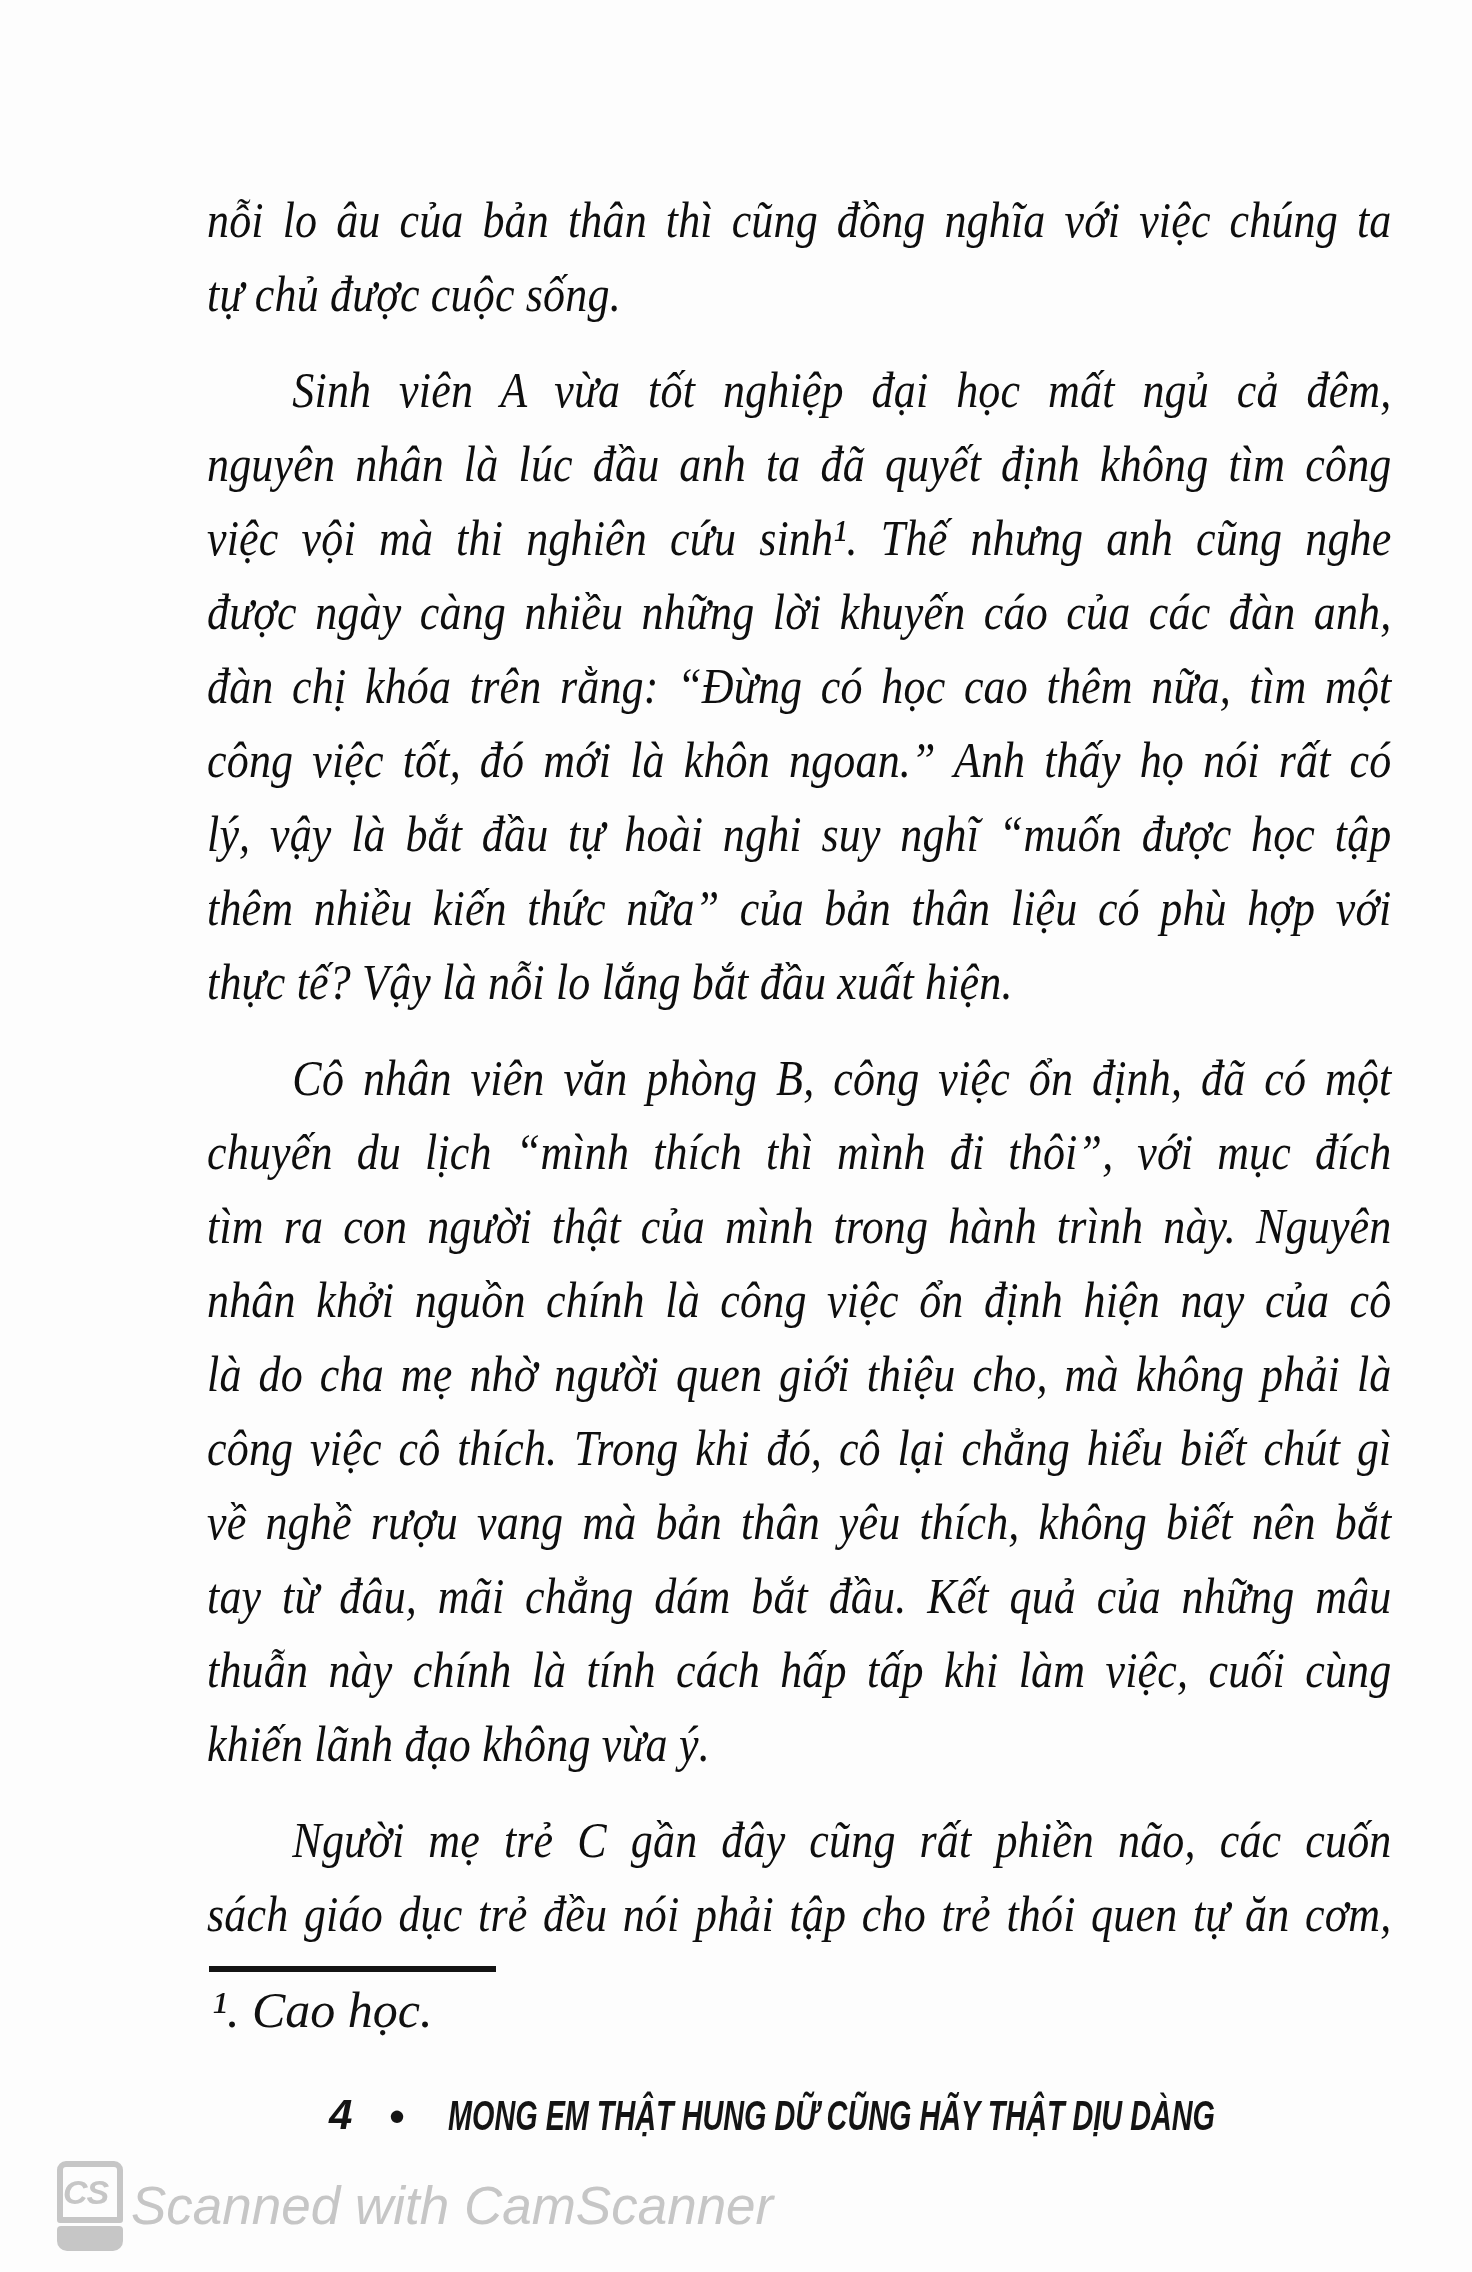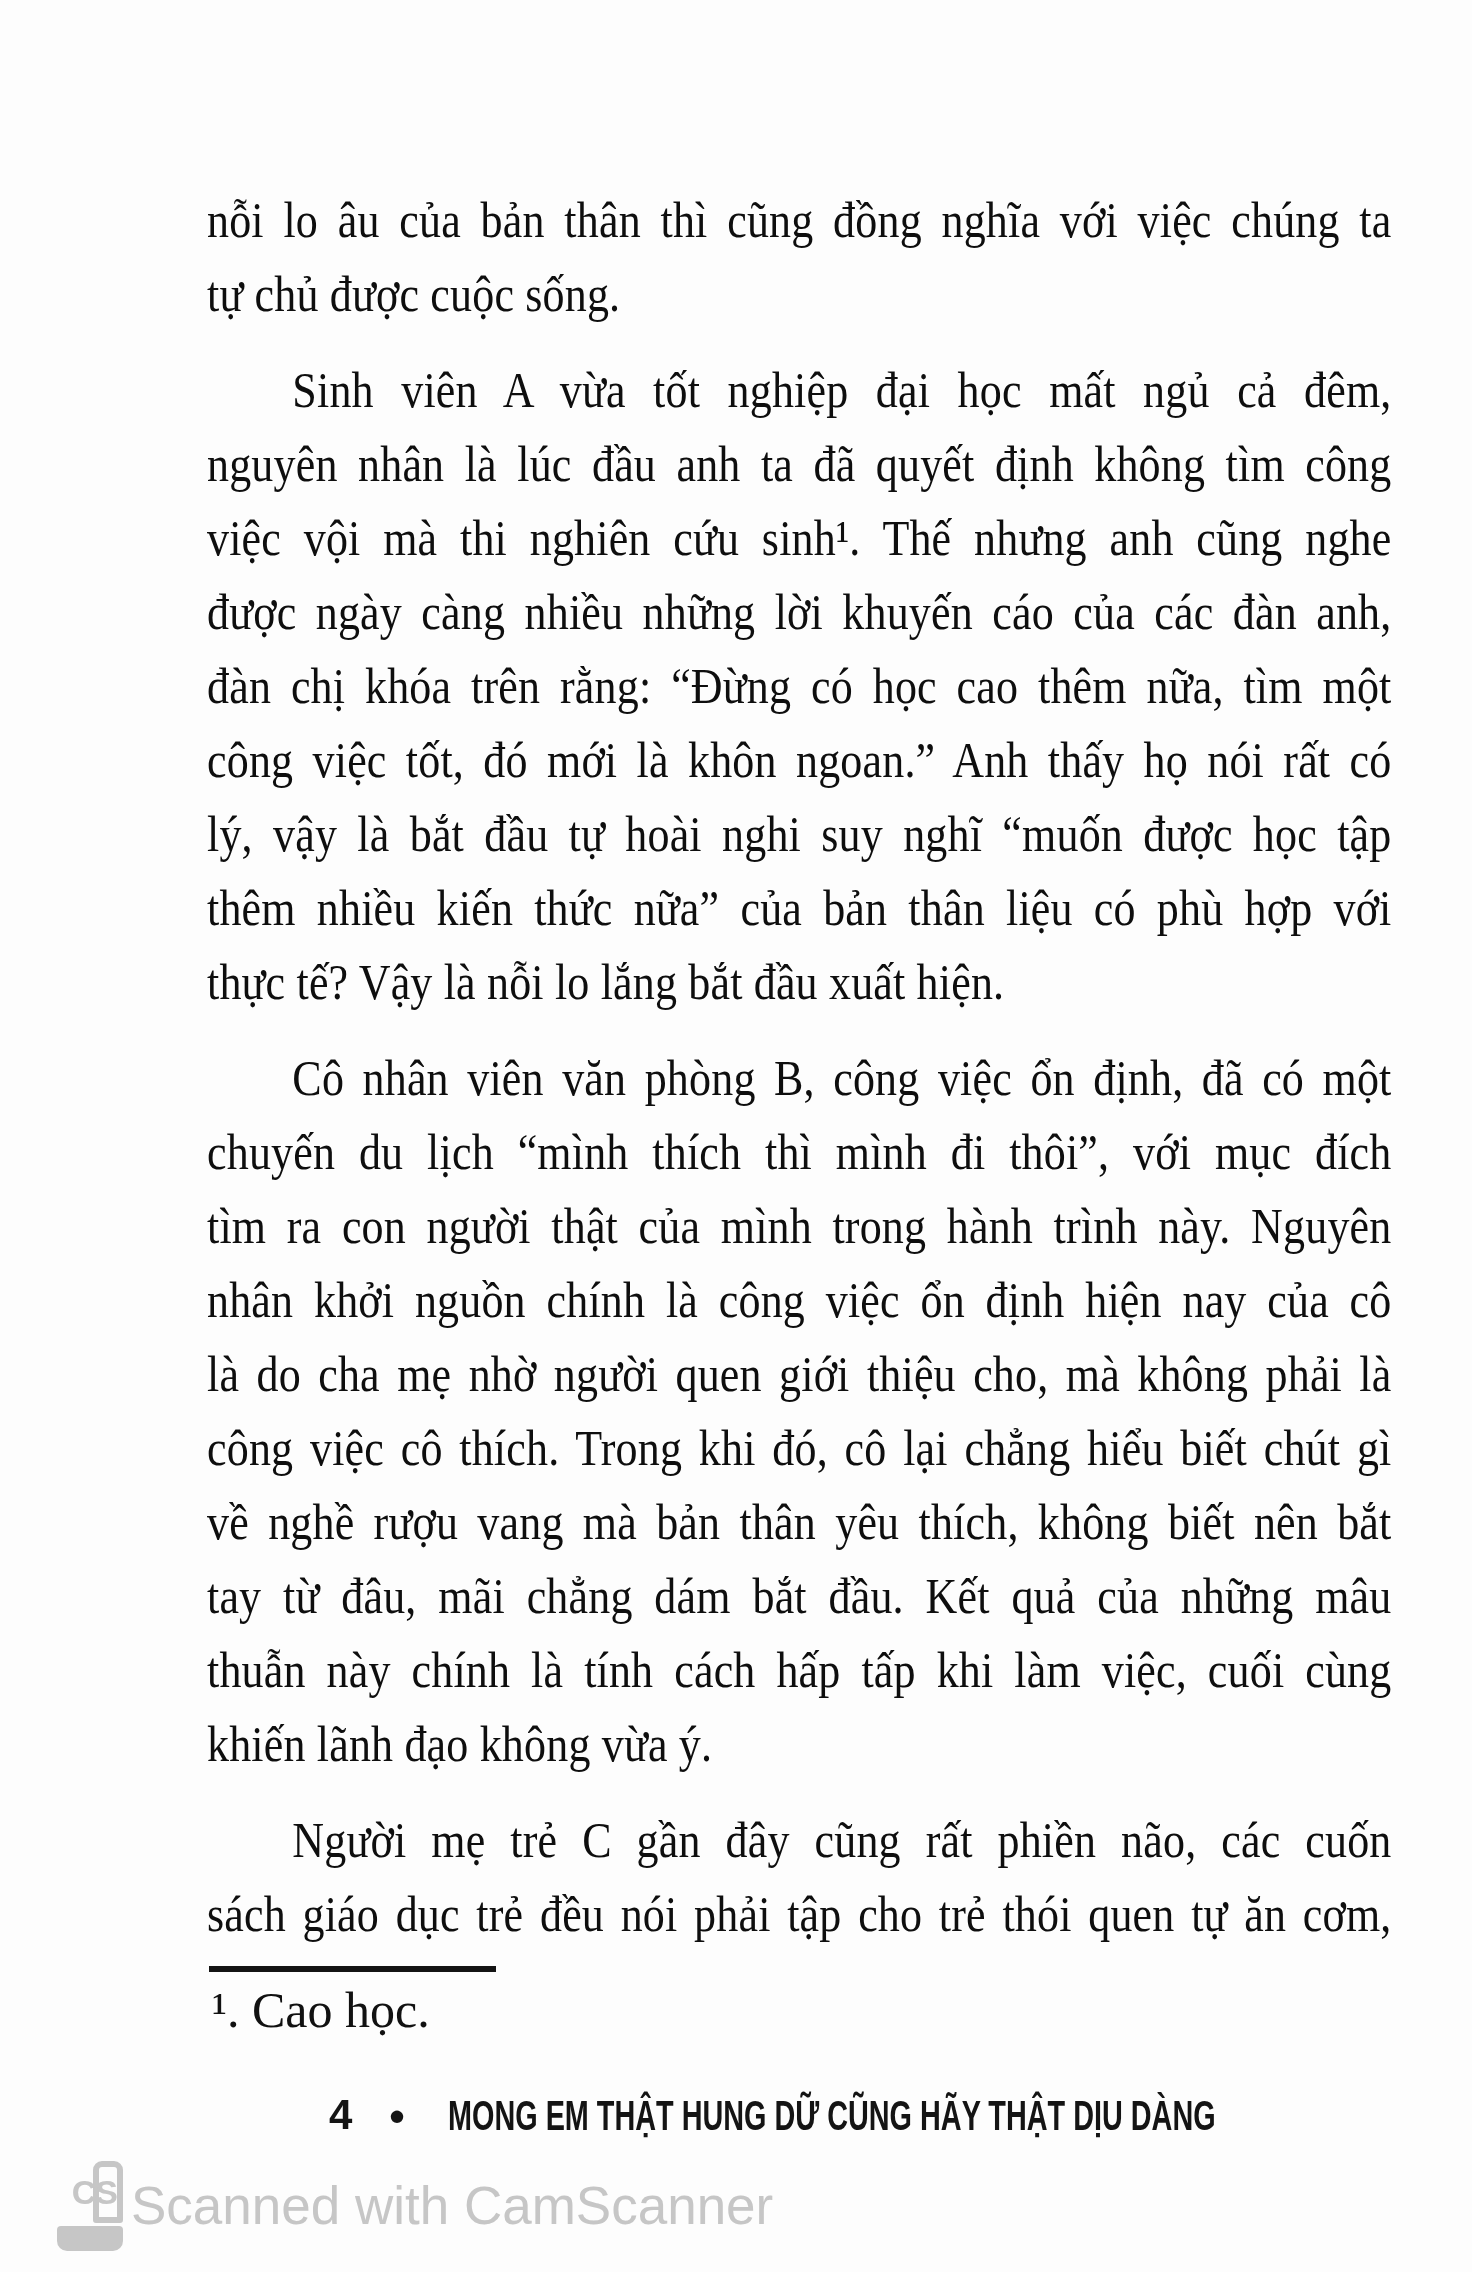--- a/index.html
+++ b/index.html
@@ -4,20 +4,21 @@
 <style>
   html,body { margin:0; padding:0; background:#e8e8e8; }
   .page {
     position:relative;
     width:1472px; height:2272px;
     margin:0 auto;
     background:#fdfdfd;
     font-family:"Liberation Serif", serif;
     color:#0e0e0e;
     overflow:hidden;
+    font-style:italic;
   }
   .body-text { position:absolute; left:207px; top:183px; }
   .para { margin:0; }
   .para + .para { margin-top:22px; }
   .line {
     width:1346px;
     transform:scaleX(0.88);
     transform-origin:0 0;
     font-size:50px;
     line-height:74px;
@@ -49,21 +50,21 @@
     font-size:43px; line-height:50px;
     white-space:nowrap;
     transform:scaleX(0.67);
     transform-origin:0 50%;
   }
 
   .watermark { position:absolute; left:57px; top:2161px; display:flex; align-items:flex-start; }
   .cs-logo { width:66px; }
   .cs-box {
     height:50px; border:6px solid #c6c6c6; border-radius:9px 9px 3px 3px;
-    display:flex; align-items:center; justify-content:flex-end;margin-left:36px;
+    display:flex; align-items:center; justify-content:flex-start;
   }
   .cs-box span {
     font-family:"Liberation Sans", sans-serif; font-weight:bold;
     font-size:34px; color:#c6c6c6; letter-spacing:-1px;
   }
   .cs-bar { height:25px; background:#c6c6c6; border-radius:4px 4px 10px 10px; margin-top:3px; }
   .wm-text {
     margin-left:8px;
     font-family:"Liberation Sans", sans-serif;
     font-size:53px; line-height:90px; color:#c6c6c6;

